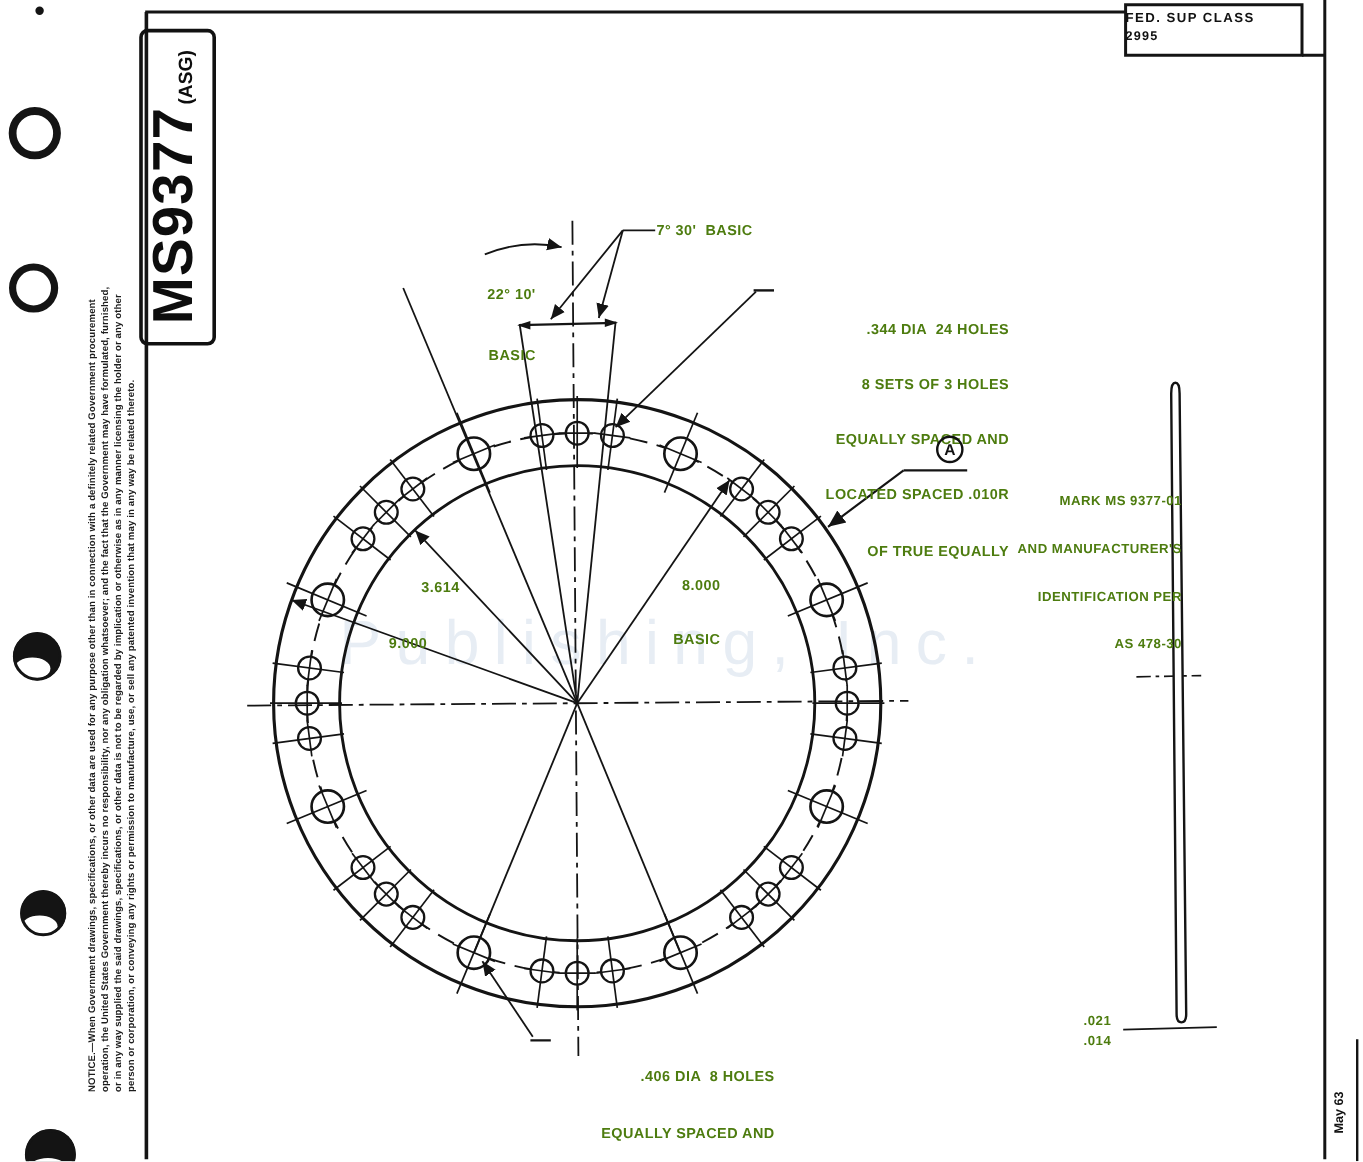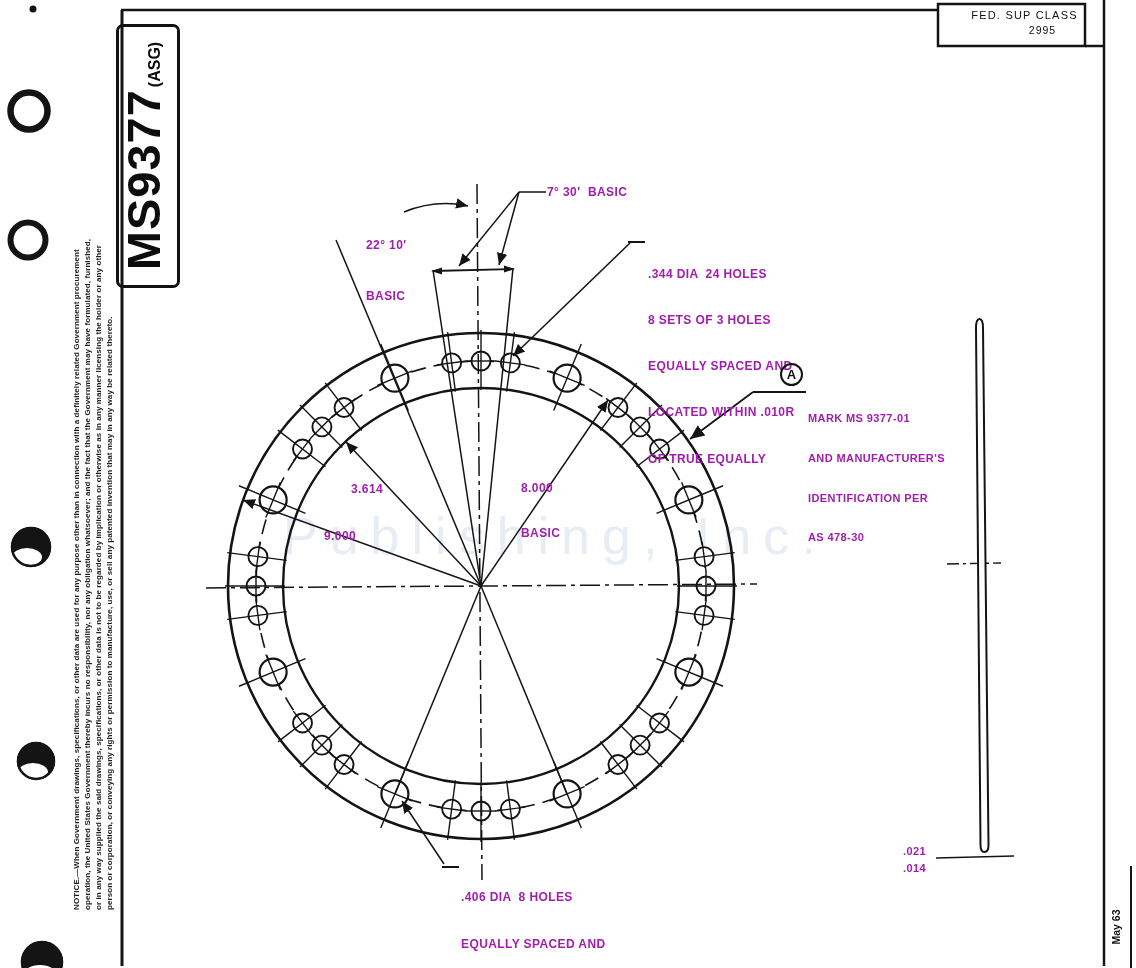--- a/index.html
+++ b/index.html
@@ -1,35 +1,35 @@
 <!DOCTYPE html>
 <html><head>
 <meta charset="utf-8">
 <style>
   html,body{margin:0;padding:0;background:#fff;}
   #page{position:relative;width:1136px;height:968px;background:#ffffff;overflow:hidden;
         font-family:"Liberation Sans",sans-serif;color:#111;}
   #page *{box-sizing:border-box;}
   svg{position:absolute;left:0;top:0;}
-  .ann{position:absolute;font-weight:700;color:#a21caf;letter-spacing:.4px;white-space:pre;}
-  .ann div{white-space:pre;}
+  .ann{position:absolute;font-weight:700;color:#4d7c0f;letter-spacing:.4px;white-space:pre;text-align:right;}
+  .ann div{white-space:pre;margin-left:40px;}
   .f12{font-size:12px;line-height:15.4px;}
   .f11{font-size:11px;line-height:13.2px;}
   .watermark{position:absolute;left:240px;top:404px;color:#e7edf4;font-weight:400;
              font-size:52px;line-height:53px;letter-spacing:12px;white-space:pre;}
   .notice{position:absolute;left:-322px;top:473px;width:830px;transform:rotate(-90deg);
           font-size:8px;line-height:11px;color:#1c1c1c;font-weight:600;letter-spacing:.1px;white-space:nowrap;}
   .msbox{position:absolute;left:116px;top:24px;width:64px;height:264px;border:3.5px solid #111;border-radius:7px;}
   .mstext{position:absolute;left:13px;top:124px;width:270px;height:64px;transform:rotate(-90deg);
           display:flex;align-items:baseline;justify-content:center;font-weight:700;color:#0d0d0d;}
   .msnum{font-size:47px;letter-spacing:1px;}
   .mssuf{font-size:16px;margin-left:2px;}
-  .fedbox{position:absolute;left:938px;top:4px;width:173px;height:42px;text-align:center;font-weight:400;}
+  .fedbox{position:absolute;left:938px;top:4px;width:173px;height:42px;font-weight:700;}
   .fed1{font-size:11px;letter-spacing:1.2px;margin-top:5px;}
-  .fed2{font-size:10.5px;letter-spacing:1px;margin-top:3px;padding-left:36px;}
+  .fed2{font-size:10.5px;letter-spacing:1px;margin-top:3px;}
   .may63{position:absolute;left:1092px;top:920px;width:50px;height:14px;transform:rotate(-90deg);
          font-size:10.5px;font-weight:700;text-align:center;}
   .circA{position:absolute;left:780px;top:363px;width:23px;height:23px;border:2.5px solid #111;
          border-radius:50%;text-align:center;line-height:19px;font-size:13px;font-weight:700;}
 </style>
 </head>
 <body>
 
 <div id="page">
 
@@ -240,21 +240,21 @@
     <div>22° 10'</div>
     <div>BASIC</div>
   </div>
 
   <div class="ann f12" style="left:547px;top:185px;">7° 30'  BASIC</div>
 
   <div class="ann f12" style="left:648px;top:236px;">
     <div>.344 DIA  24 HOLES</div>
     <div>8 SETS OF 3 HOLES</div>
     <div>EQUALLY SPACED AND</div>
-    <div>LOCATED WITHIN .010R</div>
+    <div>LOCATED SPACED .010R</div>
     <div>OF TRUE EQUALLY</div>
   </div>
 
   <div class="circA">A</div>
 
   <div class="ann f11" style="left:808px;top:386px;">
     <div>MARK MS 9377-01</div>
     <div>AND MANUFACTURER'S</div>
     <div>IDENTIFICATION PER</div>
     <div>AS 478-30</div>

